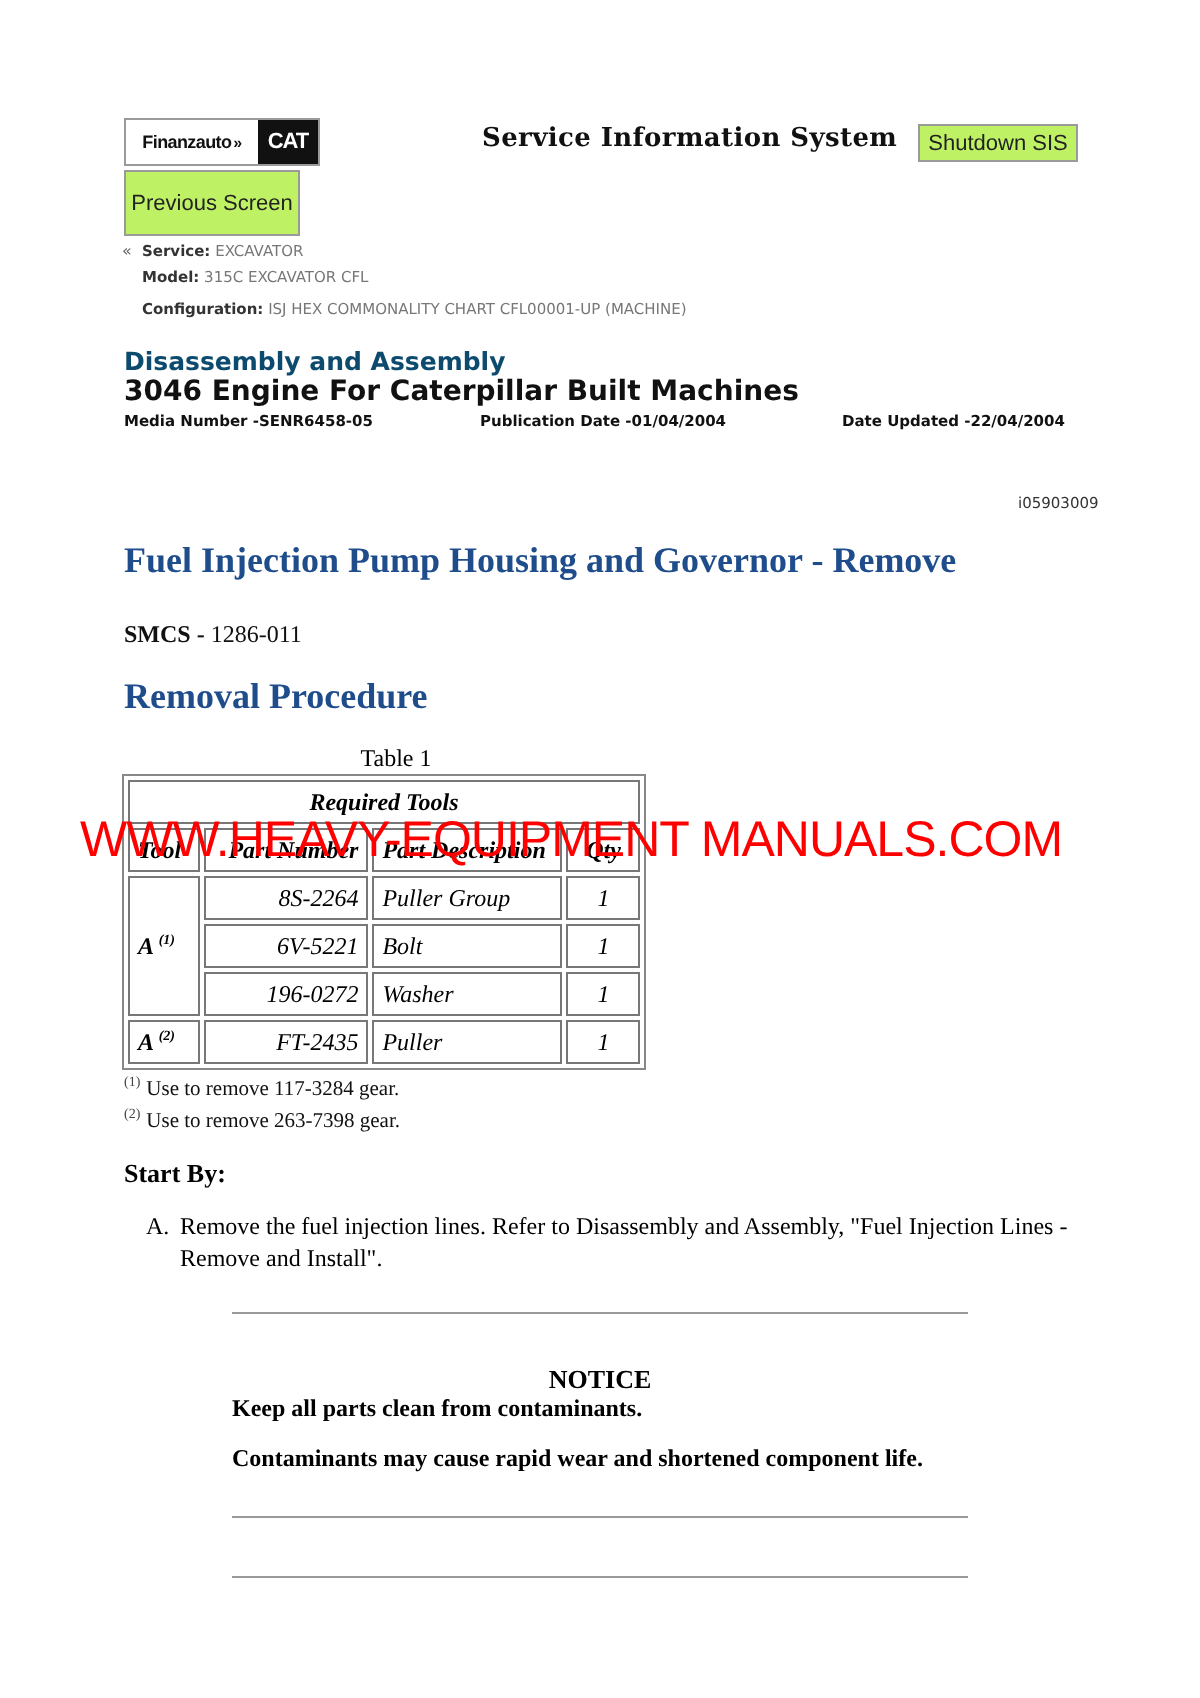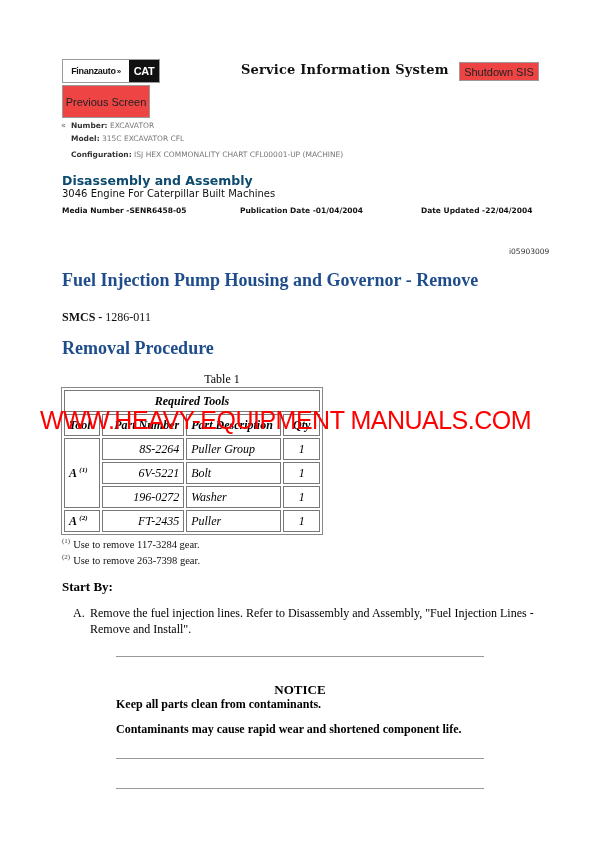--- a/index.html
+++ b/index.html
@@ -5,47 +5,47 @@
     html, body { margin: 0; padding: 0; background: #ffffff; }
     body { width: 600px; height: 849px; position: relative; overflow: hidden; font-family: "DejaVu Sans", sans-serif; color: #000; }
     .abs { position: absolute; }
 
     
     .logo { left: 62px; top: 59px; width: 98px; height: 24px; border: 1px solid #9a9a9a; display: flex; align-items: stretch; box-sizing: border-box; }
     .logo-fin { flex: 1; display: flex; align-items: center; justify-content: center; font-family: "Liberation Sans", sans-serif; font-weight: bold; font-size: 9px; letter-spacing: -0.3px; color: #111; }
     .logo-fin .arrows { font-size: 8px; margin-left: 1px; }
     .logo-cat { width: 30px; background: #111; color: #fff; display: flex; align-items: center; justify-content: center; font-family: "Liberation Sans", sans-serif; font-weight: bold; font-size: 11px; letter-spacing: -0.5px; }
     .sis-title { left: 241px; top: 62px; font-family: "DejaVu Serif", serif; font-weight: bold; font-size: 13px; letter-spacing: 0.2px; color: #111; }
-    .btn { border: 1px solid #9a9a9a; background: #ef4444; font-family: "Liberation Sans", sans-serif; font-size: 11px; color: #222; display: flex; align-items: center; justify-content: center; box-sizing: border-box; cursor: pointer; }
+    .btn { border: 1px solid #9a9a9a; background: #bef264; font-family: "Liberation Sans", sans-serif; font-size: 11px; color: #222; display: flex; align-items: center; justify-content: center; box-sizing: border-box; cursor: pointer; }
     .btn-shutdown { left: 459px; top: 62px; width: 80px; height: 19px; }
     .btn-prev { left: 62px; top: 85px; width: 88px; height: 33px; }
 
     
     .info { left: 62px; font-size: 7.5px; color: #777; }
     .info .lbl { color: #333; font-weight: bold; }
     .info-back { left: 61px; top: 121px; font-size: 8px; color: #666; }
     .info1 { left: 71px; top: 121px; }
     .info2 { left: 71px; top: 134px; }
     .info3 { left: 71px; top: 150px; }
 
     .h-doc { left: 62px; top: 173px; font-size: 12.5px; font-weight: bold; color: #0c4a6e; }
-    .h-sub { left: 62px; top: 188px; font-size: 10px; font-weight: normal; color: #111; }
+    .h-sub { left: 62px; top: 188px; font-size: 14px; font-weight: bold; color: #111; }
     .meta { top: 206px; font-size: 7.5px; font-weight: bold; color: #111; }
     .meta1 { left: 62px; }
     .meta2 { left: 240px; }
     .meta3 { left: 421px; }
     .img-id { left: 509px; top: 247px; font-size: 7.5px; color: #333; }
 
     .title { left: 62px; top: 270px; font-family: "Liberation Serif", serif; font-weight: bold; font-size: 18px; color: #1f4d8c; }
     .smcs { left: 62px; top: 310px; font-family: "Liberation Serif", serif; font-size: 12px; color: #111; }
     .smcs b { font-weight: bold; }
     .h2 { left: 62px; top: 338px; font-family: "Liberation Serif", serif; font-weight: bold; font-size: 18px; color: #1f4d8c; }
 
     
-    .tbl-caption { left: 78px; top: 372px; width: 288px; text-align: center; font-family: "Liberation Serif", serif; font-size: 12px; }
+    .tbl-caption { left: 54px; top: 372px; width: 288px; text-align: center; font-family: "Liberation Serif", serif; font-size: 12px; }
     .tbl-wrap { left: 61px; top: 387px; width: 290px; }
     table.tools { border-collapse: separate; border-spacing: 2px; border: 1px solid #888; width: 262px; font-family: "Liberation Serif", serif; font-size: 12px; font-style: italic; }
     table.tools td, table.tools th { border: 1px solid #777; height: 18px; padding: 1px 4px; }
     table.tools th { font-weight: bold; }
     .c-tool { width: 28px; text-align: left; font-weight: bold; }
     .c-pn { width: 84px; text-align: right; }
     .c-desc { width: 96px; text-align: left; }
     .c-qty { width: 30px; text-align: center; }
     sup { font-size: 7px; }
     .footnote { left: 62px; font-family: "Liberation Serif", serif; font-size: 10.5px; color: #111; }
@@ -78,21 +78,21 @@
       <span class="arrows">»</span>
   </div>
   <div class="logo-cat">CAT</div>
 </div>
 <div class="abs sis-title">Service Information System</div>
 <div class="abs btn btn-shutdown">Shutdown SIS</div>
 <div class="abs btn btn-prev">Previous Screen</div>
 
 <div class="abs info-back">«</div>
 <div class="abs info info1">
-  <span class="lbl">Number:</span>
+  <span class="lbl">Service:</span>
   <span>EXCAVATOR</span>
 </div>
 <div class="abs info info2">
   <span class="lbl">Model:</span>
   <span>315C EXCAVATOR CFL</span>
 </div>
 <div class="abs info info3">
   <span class="lbl">Configuration:</span>
   <span>ISJ HEX COMMONALITY CHART CFL00001-UP (MACHINE)</span>
 </div>

